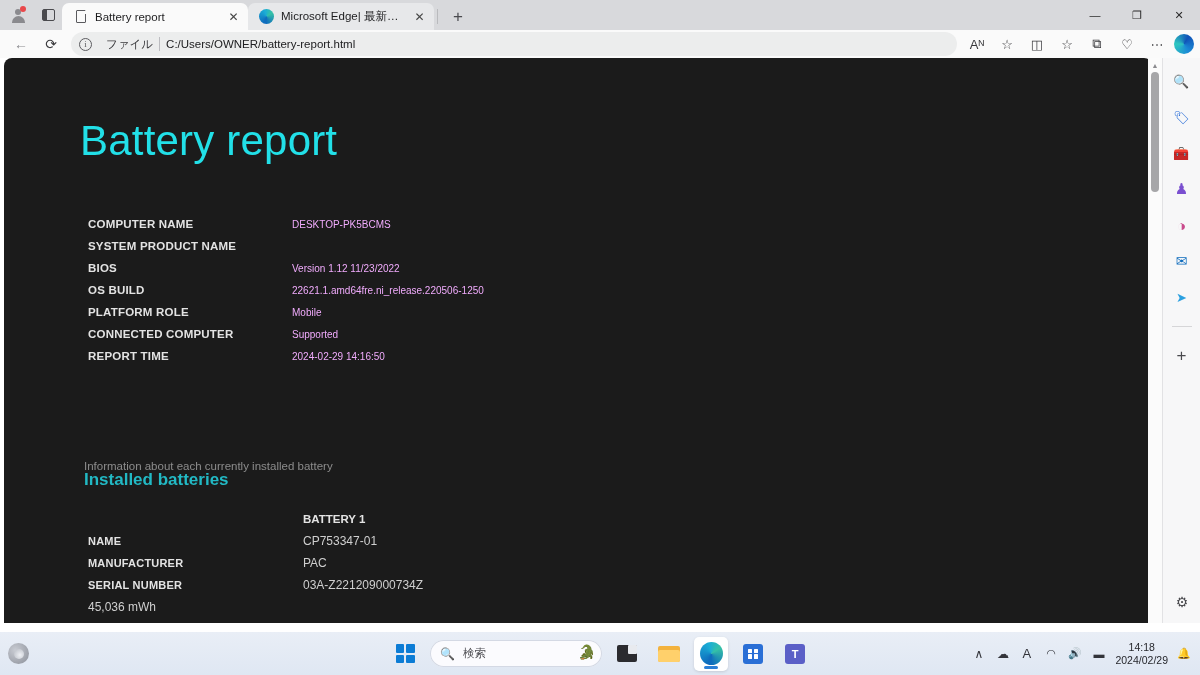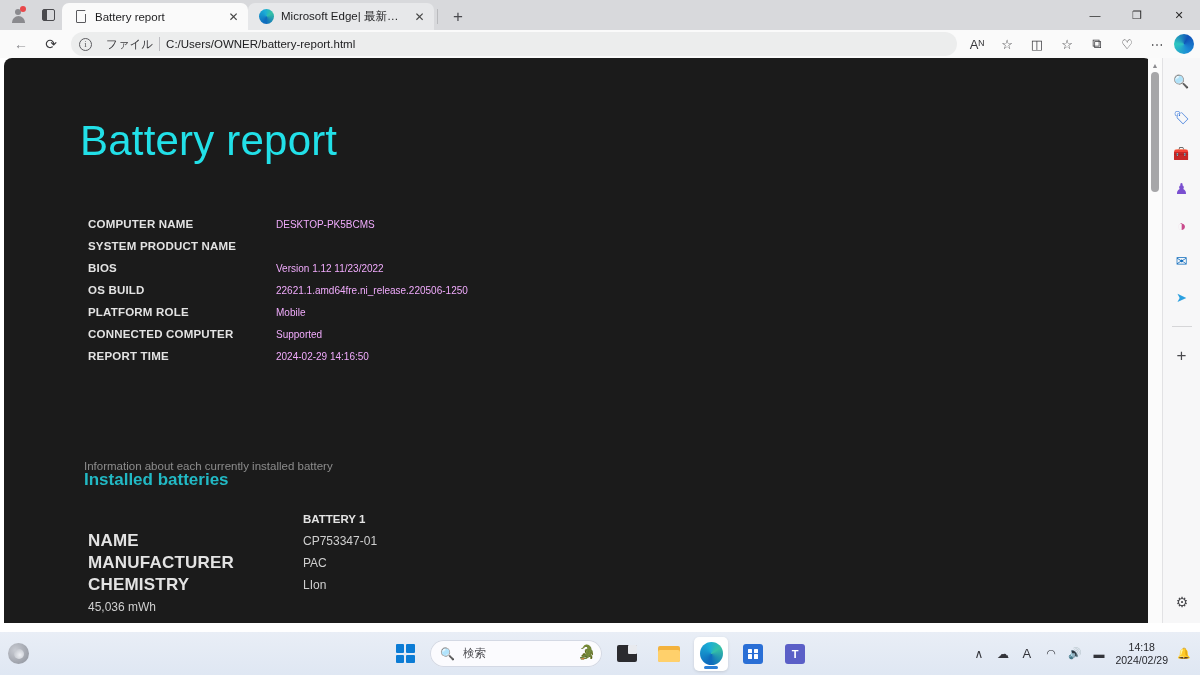--- a/index.html
+++ b/index.html
@@ -94,32 +94,32 @@
   .content {
     position: absolute; left: 4px; top: 58px; width: 1148px; height: 565px;
     background: #1b1b1b; border-radius: 8px 8px 0 0; overflow: hidden;
   }
   .page { position: relative; width: 100%; height: 100%; color: #e8e8e8; }
   h1.title {
     color: #22e0e8; font-size: 42px; font-weight: 400; letter-spacing: .2px;
     position: absolute; left: 76px; top: 62px; line-height: 1;
   }
   .sysinfo { position: absolute; left: 84px; top: 155px; }
-  .row { display: flex; height: 22px; align-items: center; }
+  .row { display: flex; height: 22px; align-items: center; gap: 16px; }
   .lbl { width: 188px; font-size: 11.5px; font-weight: bold; color: #e3e3e3; letter-spacing: .2px; }
   .val { font-size: 10px; color: #f0abfc; }
 
   h2.section {
     color: #22b9c4; font-size: 17px; font-weight: bold; position: absolute; left: 80px; top: 412px;
   }
   .section-sub { position: absolute; left: 80px; top: 402px; font-size: 11.5px; color: #8c8c8c; }
 
   .battable { position: absolute; left: 84px; top: 450px; }
   .brow { display: flex; height: 22px; align-items: center; }
-  .blbl { width: 215px; font-size: 17px; font-weight: bold; color: #e3e3e3; letter-spacing: .2px;}
+  .blbl { width: 215px; font-size: 11px; font-weight: bold; color: #e3e3e3; letter-spacing: .2px;}
   .bval { font-size: 12px; color: #cfcfcf; }
   .bhead { font-size: 11.5px; font-weight: bold; color: #e3e3e3; margin-left: 215px;}
 
   
   .pscroll {
     position: absolute; right: 0; top: 58px; width: 14px; height: 565px; background: #fbfbfb;
   }
   .pscroll-up { position:absolute; left:0; top:2px; width:14px; height:10px; display:flex; align-items:center; justify-content:center; color:#8a8a8e; font-size:7px;}
   .pscroll-thumb { position: absolute; left: 3px; top: 14px; width: 8px; height: 120px; background: #a6a6a8; border-radius: 4px; }
 
@@ -270,22 +270,22 @@
         </div>
         <div class="brow">
           <div class="blbl">NAME</div>
           <div class="bval">CP753347-01</div>
         </div>
         <div class="brow">
           <div class="blbl">MANUFACTURER</div>
           <div class="bval">PAC</div>
         </div>
         <div class="brow">
-          <div class="blbl">CHEMISTRY</div>
-          <div class="bval">LIon</div>
+          <div class="blbl">SERIAL NUMBER</div>
+          <div class="bval">03A-Z221209000734Z</div>
         </div>
         <div class="brow">
 
           <div class="bval">45,036 mWh</div>
         </div>
 
       </div>
 
     </div>
   </div>

